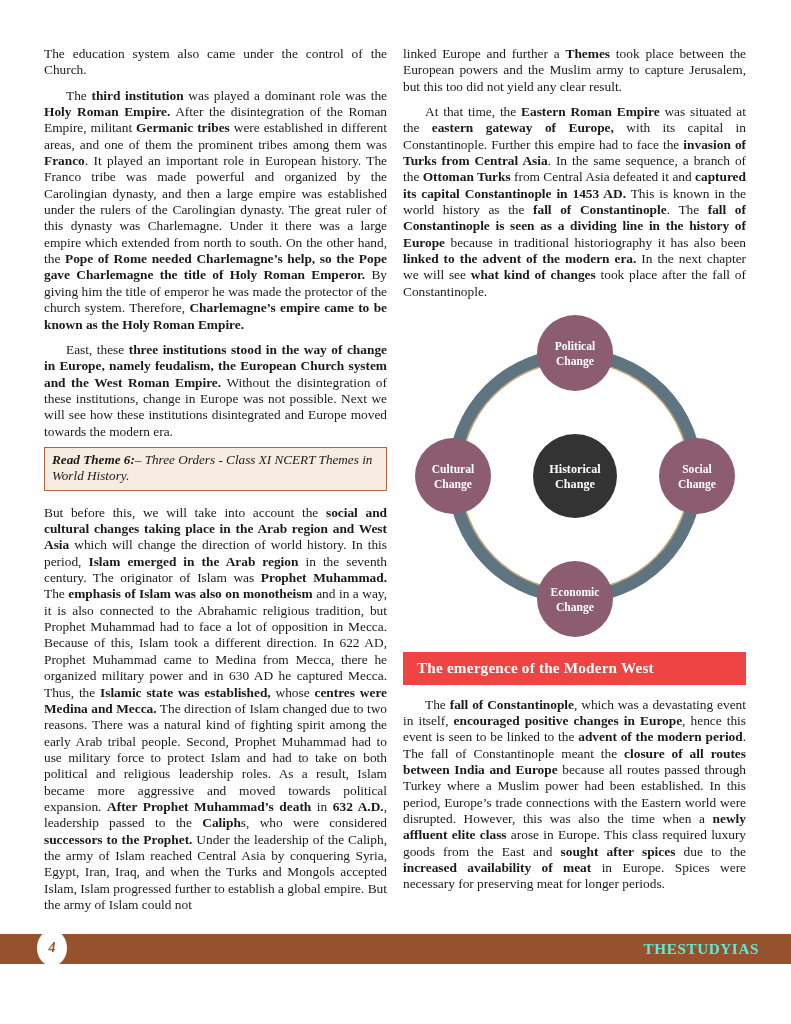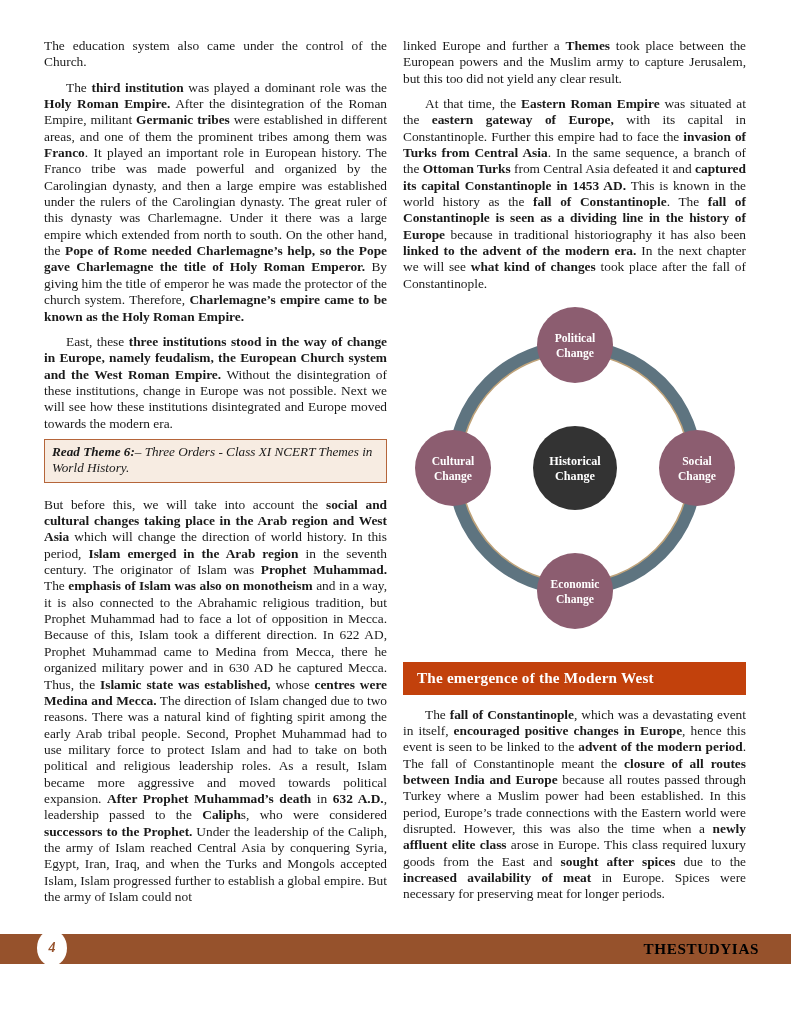--- a/index.html
+++ b/index.html
@@ -35,21 +35,21 @@
   }
 
   .col {
     width: 343px;
     flex: 0 0 343px;
     position: relative;
   }
 
   
   p.para {
-    margin: 0 0 0.05em 0;
+    margin: 8px 0 0.05em 0;
     font-size: 13.4px;
     line-height: 16.35px;
     text-align: justify;
     text-justify: inter-word;
     hyphens: none;
     letter-spacing: -0.02px;
   }
   p.para.indent { text-indent: 22px; }
   p.para + p.para { margin-top: 9px; }
 
@@ -63,27 +63,27 @@
     margin: 7px 0 14px 0;
     font-style: italic;
     font-size: 13.2px;
     line-height: 16.4px;
     color: #1a1a1a;
   }
   .callout .lead { font-weight: bold; font-style: italic; }
 
   
   .banner {
-    background: #c2410c;
+    background: #ef4444;
     color: #ffffff;
     font-weight: bold;
     font-size: 15.2px;
     letter-spacing: 0.2px;
     padding: 7px 0 8px 14px;
-    margin: 30px 0 12px 0;
+    margin: 12px 0 12px 0;
     line-height: 1.15;
   }
 
   
   .diagram-wrap {
     margin: 12px 0 4px 0;
     display: flex;
     justify-content: center;
   }
   .diagram { display: block; }
@@ -120,21 +120,21 @@
     font-size: 14px;
     color: #96522c;
   }
   .footer-brand {
     position: absolute;
     right: 32px;
     top: 0;
     height: 30px;
     display: flex;
     align-items: center;
-    color: #000000;
+    color: #5eead4;
     font-weight: bold;
     font-size: 15.2px;
     letter-spacing: 0.6px;
   }
 </style>
 </head>
 <body>
 
 <div class="page">
 

